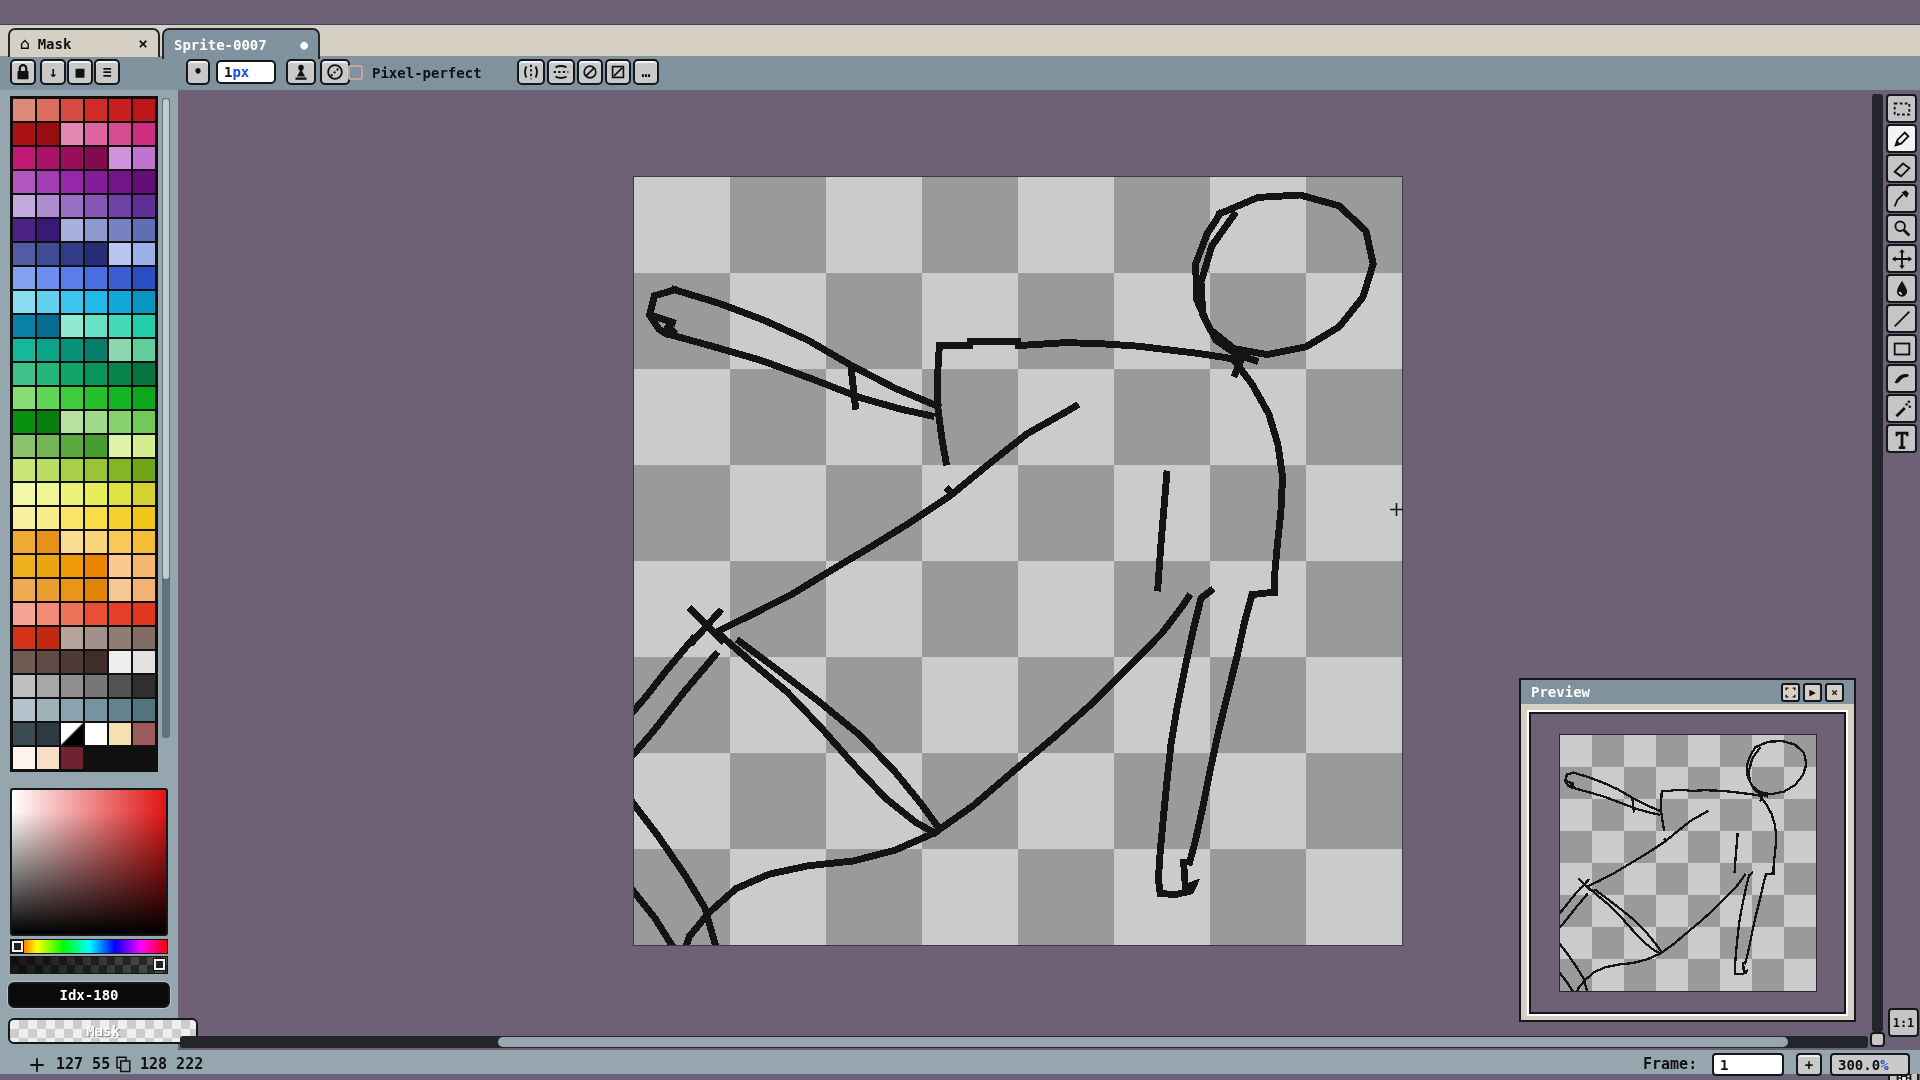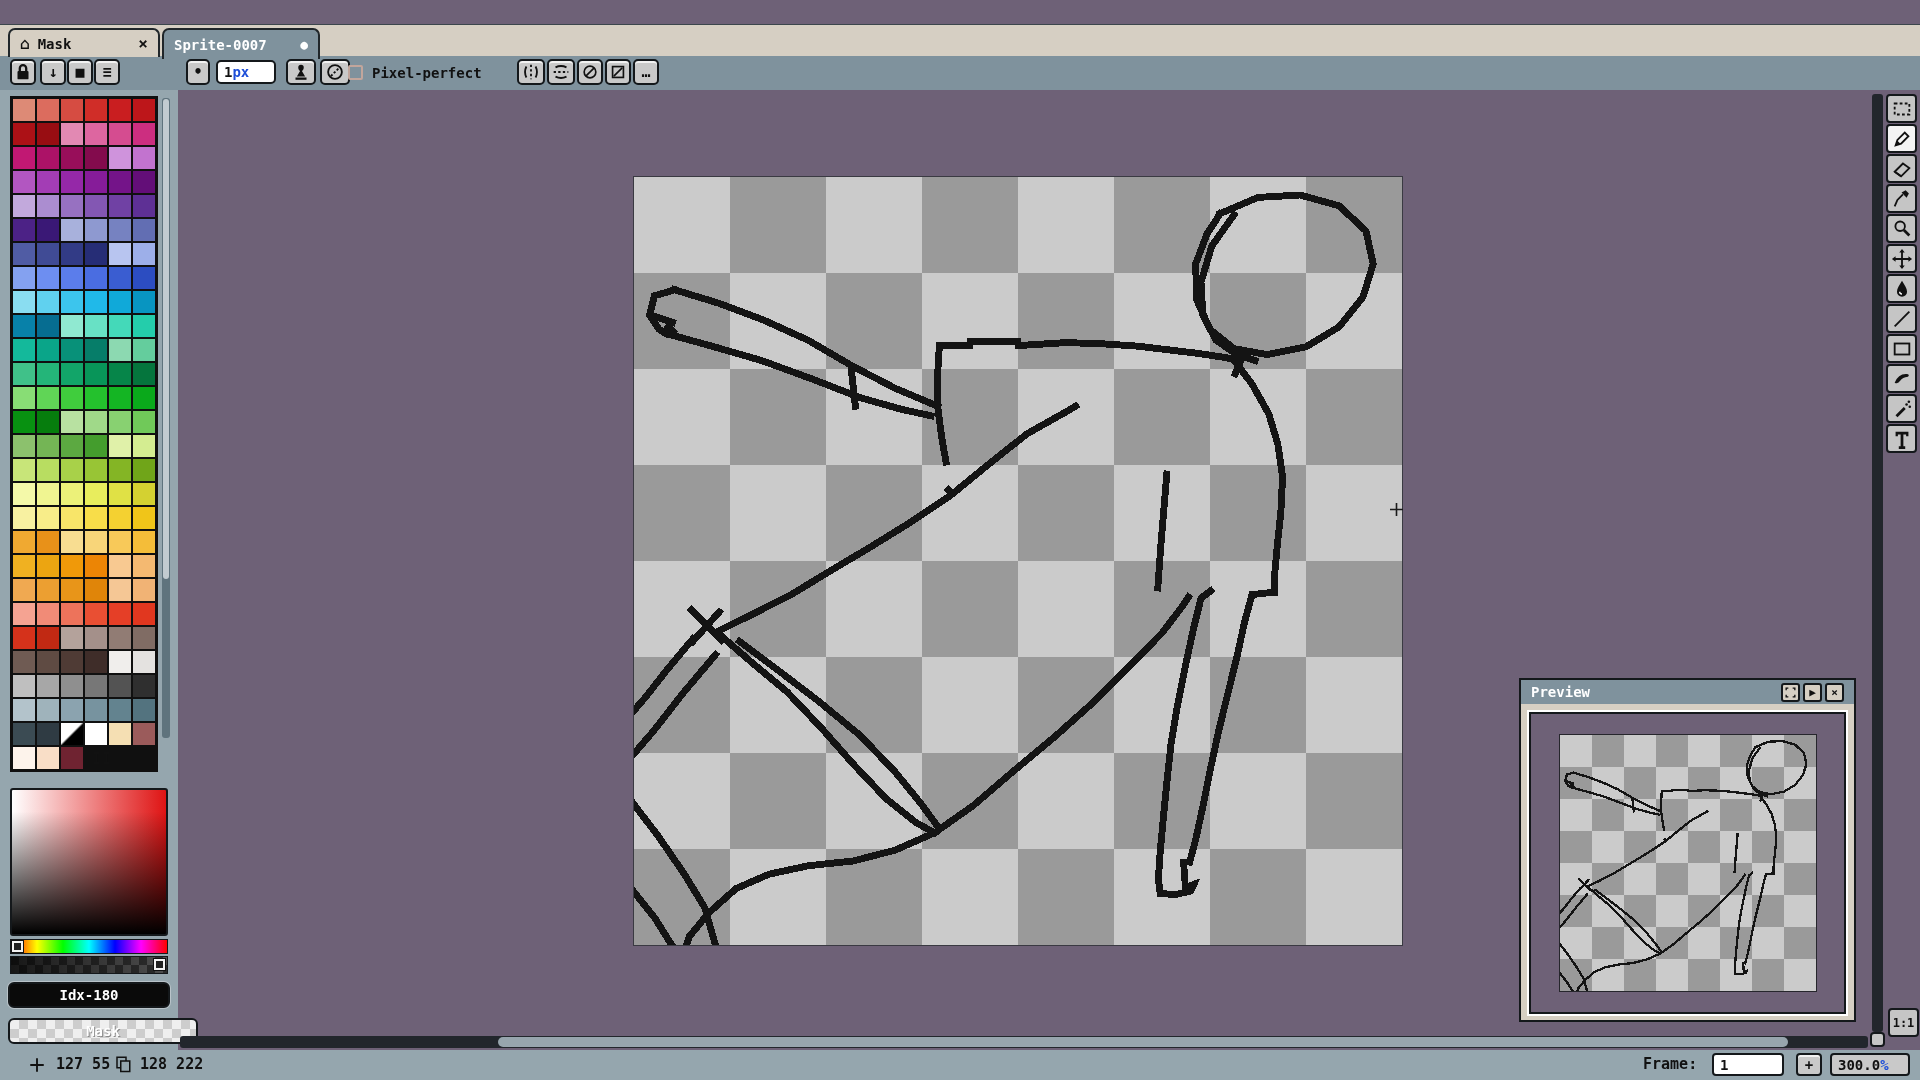--- a/index.html
+++ b/index.html
@@ -93,21 +93,21 @@
   .winbtn { width:19px; height:19px; background:#d6cfc3; border:2px solid #14181b; border-radius:3px;
     display:flex; align-items:center; justify-content:center; font-size:11px; color:#111; }
   #preview-inner { position:absolute; left:8px; top:32px; width:317px; height:302px; background:#6e6177;
     border:2px solid #14181b; outline:2px solid #fff; display:flex; align-items:center; justify-content:center; }
   #minicanvas { position:relative; width:258px; height:258px; border:1px solid #26262c; background-color:#cbcbcb;
     background-image:linear-gradient(45deg,#9a9a9a 25%,transparent 25%,transparent 75%,#9a9a9a 75%),
       linear-gradient(45deg,#9a9a9a 25%,transparent 25%,transparent 75%,#9a9a9a 75%);
     background-size:64px 64px; background-position:0 0,32px 32px; }
 
   
-  #statusbar { position:absolute; left:0; top:1050px; width:1920px; height:30px; background:#95a6ae; z-index:30;
+  #statusbar { position:absolute; left:0; top:1050px; width:1920px; height:24px; background:#95a6ae; z-index:30;
     font-size:15px; }
   #statusbar .sb { position:absolute; top:5px; }
   .sfield { position:absolute; top:3px; height:23px; border:2px solid #14181b; border-radius:4px;
     font-size:14px; display:flex; align-items:center; padding:0 6px; }
   svg.ic { display:block; }
 </style>
 </head>
 <body>
 
 <svg width="0" height="0" style="position:absolute">

